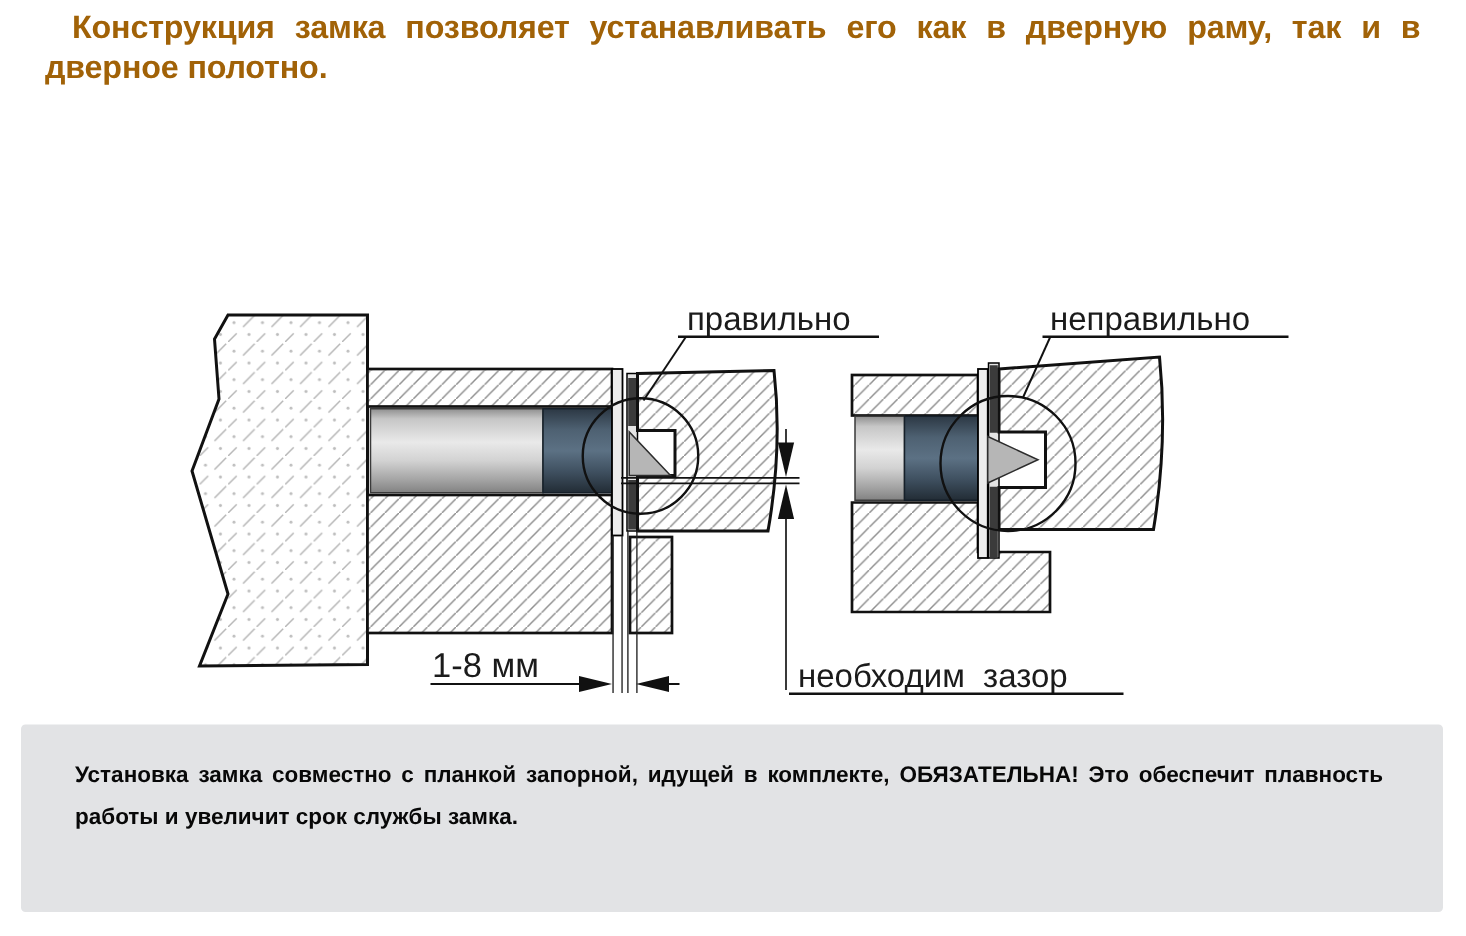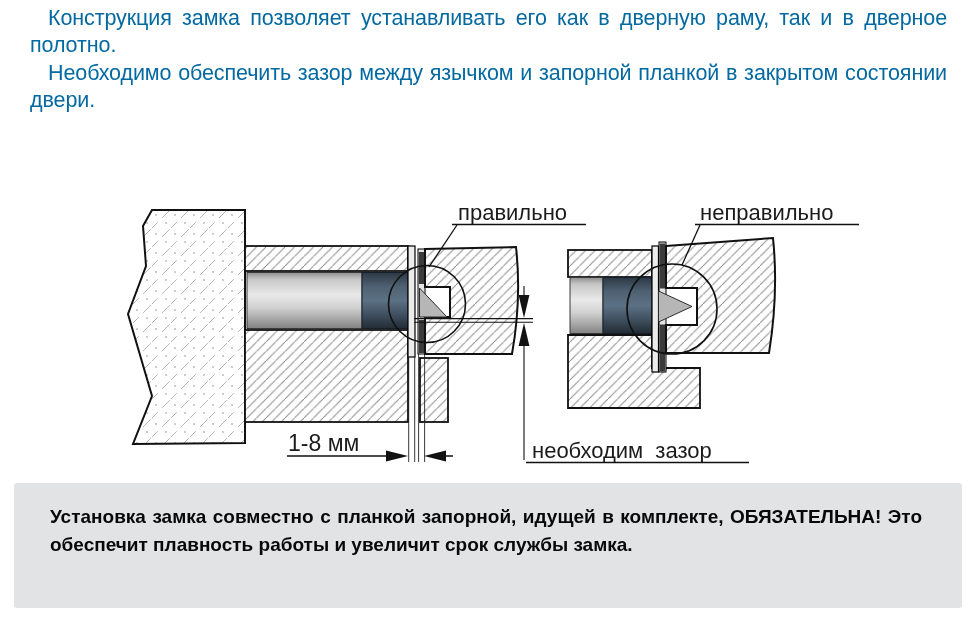--- a/index.html
+++ b/index.html
@@ -2,49 +2,48 @@
 <html><head>
 <meta charset="utf-8">
 <style>
   html,body { margin:0; padding:0; background:#ffffff; }
   .page {
     position:relative; width:977px; height:624px; background:#ffffff;
     font-family:"Liberation Sans", sans-serif; overflow:hidden;
   }
   .body-text {
     position:absolute; top:5px; left:30px; width:917px;
-    color:#0369a1; font-size:21.5px; line-height:27.4px;
-    text-align:justify; letter-spacing:-0.1px;
+    color:#a16207; font-size:21.5px; line-height:27.4px;
+    text-align:justify; letter-spacing:-0.1px;font-weight:bold;
   }
   .body-text p { margin:0; text-indent:18px; }
   .diagram-svg { position:absolute; left:0; top:195px; }
   .dlabel {
     font-family:"Liberation Sans", sans-serif;
     font-size:22px; fill:#1b1b1b;
   }
   .dim-label { font-size:23px; }
   .gap-label { word-spacing:6px; }
   .note-box {
     position:absolute; left:14px; top:483px; width:948px; height:125px;
     background:#e2e3e5; border-radius:3px; box-sizing:border-box;
     padding:20px 40px 0 36px;
   }
   .note-box p {
-    margin:0; font-size:19px; font-weight:700; line-height:27.5px;
+    margin:0; font-size:15px; font-weight:700; line-height:27.5px;
     text-align:justify; color:#080808;
   }
 </style>
 </head>
 <body>
 
 <div class="page">
 
   <div class="body-text">
     <p>Конструкция замка позволяет устанавливать его как в дверную раму, так и в дверное полотно.</p>
-    <p>Необходимо обеспечить зазор между язычком и запорной планкой в закрытом состоянии двери.</p>
   </div>
 
   <svg class="diagram-svg" width="977" height="283" viewBox="0 195 977 283" xmlns="http://www.w3.org/2000/svg">
     <defs>
       <pattern id="hatch" patternUnits="userSpaceOnUse" width="9.5" height="9.5">
         <rect width="9.5" height="9.5" fill="#ffffff"></rect>
         <path d="M-1,10.5 L10.5,-1" stroke="#8d8d8d" stroke-width="1"></path>
       </pattern>
       <pattern id="hatchWall" patternUnits="userSpaceOnUse" width="19" height="19">
         <rect width="19" height="19" fill="#ffffff"></rect>

